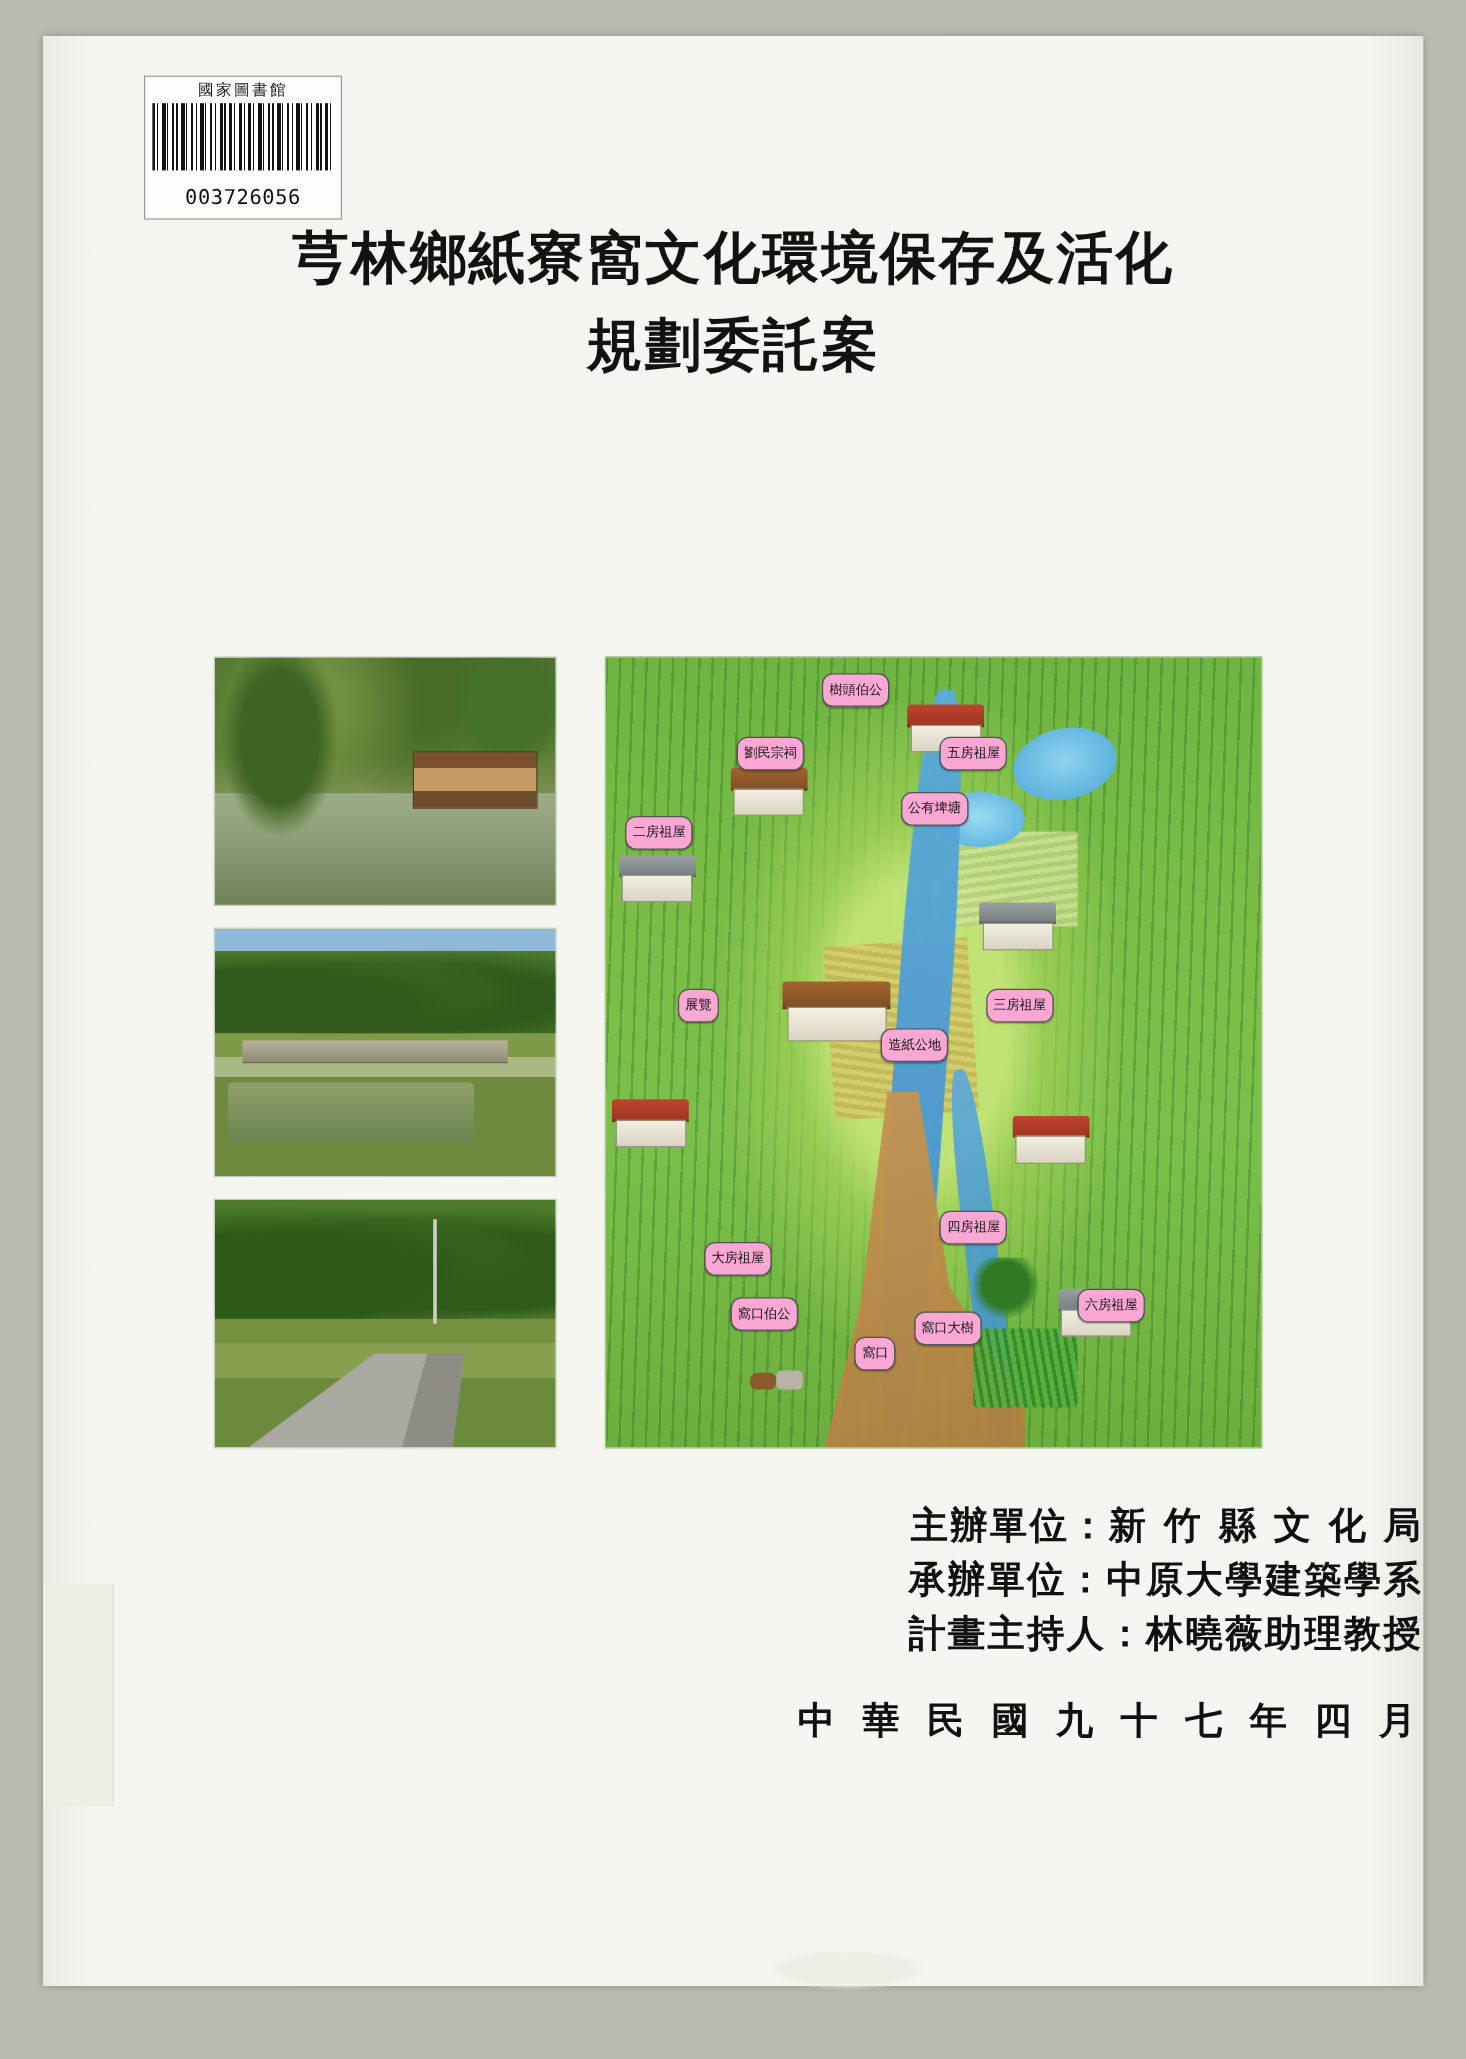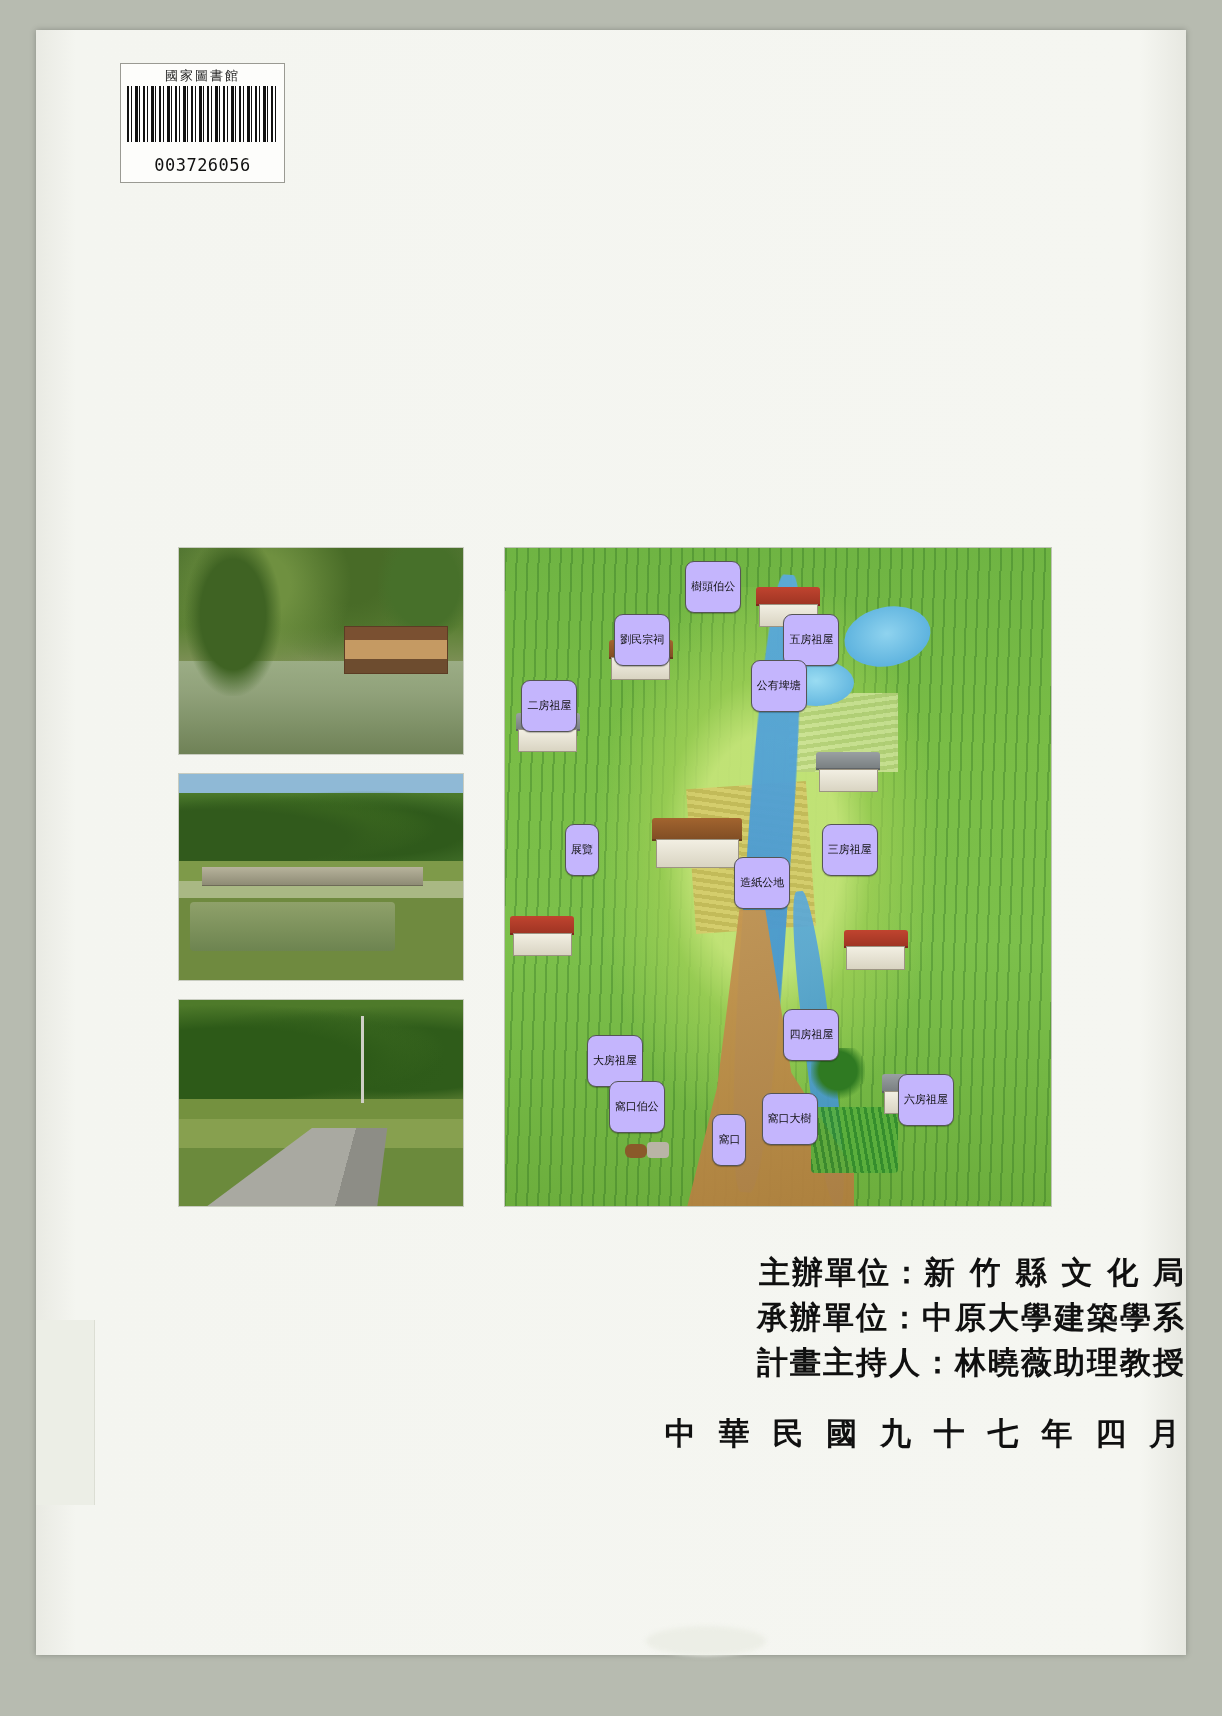--- a/index.html
+++ b/index.html
@@ -323,24 +323,24 @@
   .house.brown .roof { background: linear-gradient(180deg, #a2642f, #7e4c23); }
   .house .body {
     position: absolute;
     left: 4%; top: 42%; width: 92%; height: 58%;
     background: linear-gradient(180deg, #f2efe3, #d9d4c2);
     border: 1px solid #9c9482;
     box-sizing: border-box;
   }
   .label {
     position: absolute;
-    background: #c4b5fd;
+    background: #f9a8d4;
     border: 1px solid #555;
     border-radius: 9px;
-    padding: 18px 5px;
+    padding: 6px 5px;
     font-family: "DejaVu Sans", sans-serif;
     font-size: 11px;
     color: #111;
     white-space: nowrap;
     line-height: 14px;
     box-shadow: 0 1px 1px rgba(0,0,0,.25);
   }
   .ox {
     position: absolute;
     left: 22%;
@@ -418,20 +418,24 @@
   <div class="page-inner"></div>
   <div class="blotch1"></div>
   <div class="blotch2"></div>
 
   <div class="barcode-box">
     <div class="barcode-lib">國家圖書館</div>
     <div class="barcode-bars"></div>
     <div class="barcode-num">003726056</div>
   </div>
 
+  <div class="title-main">
+    <div>芎林鄉紙寮窩文化環境保存及活化</div>
+    <div>規劃委託案</div>
+  </div>
 
   <div class="images">
 
     <div class="photo-col">
       <div class="photo p1">
         <div class="p1-bg"></div>
         <div class="p1-water"></div>
         <div class="p1-tree"></div>
         <div class="p1-tree2"></div>
         <div class="p1-hut"></div>
@@ -509,21 +513,21 @@
       <div class="label" style="left:51%;  top:10%;">五房祖屋</div>
       <div class="label" style="left:45%;  top:17%;">公有埤塘</div>
       <div class="label" style="left:3%;   top:20%;">二房祖屋</div>
       <div class="label" style="left:11%;  top:42%;">展覽</div>
       <div class="label" style="left:58%;  top:42%;">三房祖屋</div>
       <div class="label" style="left:42%;  top:47%;text-align:center;">造紙公地</div>
       <div class="label" style="left:51%;  top:70%;">四房祖屋</div>
       <div class="label" style="left:15%;  top:74%;">大房祖屋</div>
       <div class="label" style="left:47%;  top:78%;margin-top:32px;">窩口大樹</div>
       <div class="label" style="left:19%;  top:81%;">窩口伯公</div>
-      <div class="label" style="left:72%;  top:80%;">六房祖屋</div>
+      <div class="label" style="left:72%;  top:80%;font-family:Liberation Serif, serif;">六房祖屋</div>
       <div class="label" style="left:38%;  top:86%;">窩口</div>
     </div>
   </div>
 
   <div class="credits">
     <div class="line">主辦單位：新 竹 縣 文 化 局</div>
     <div class="line">承辦單位：中原大學建築學系</div>
     <div class="line">計畫主持人：林曉薇助理教授</div>
     <div class="date">中 華 民 國 九 十 七 年 四 月</div>
   </div>

